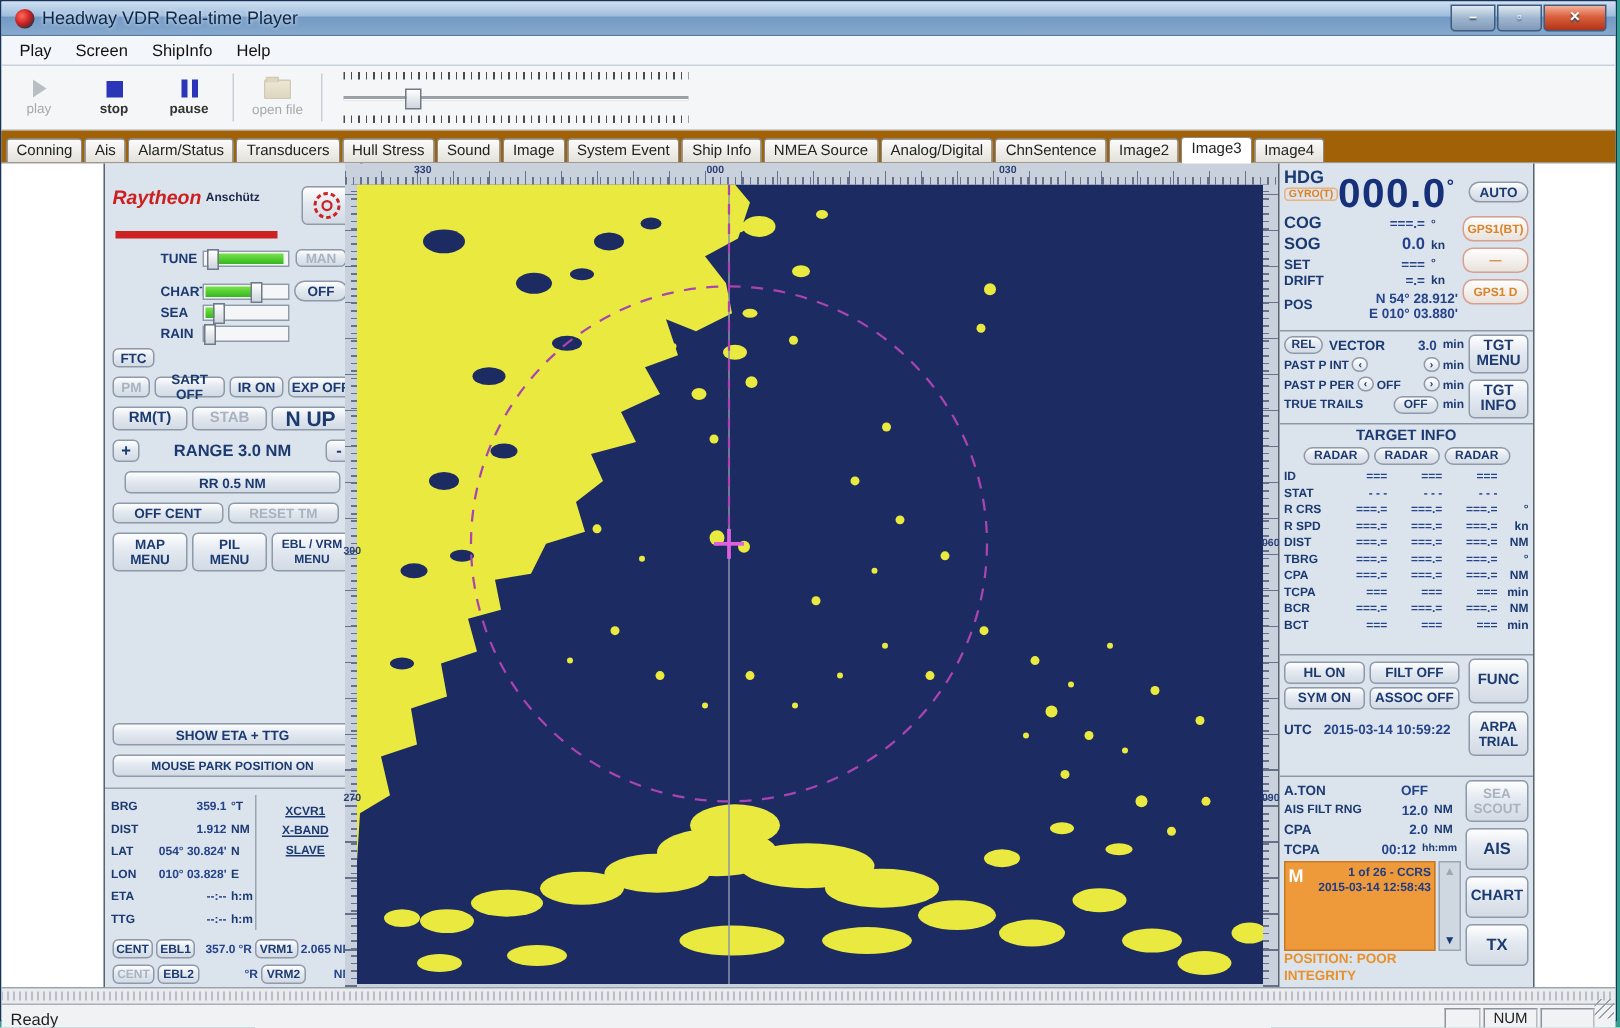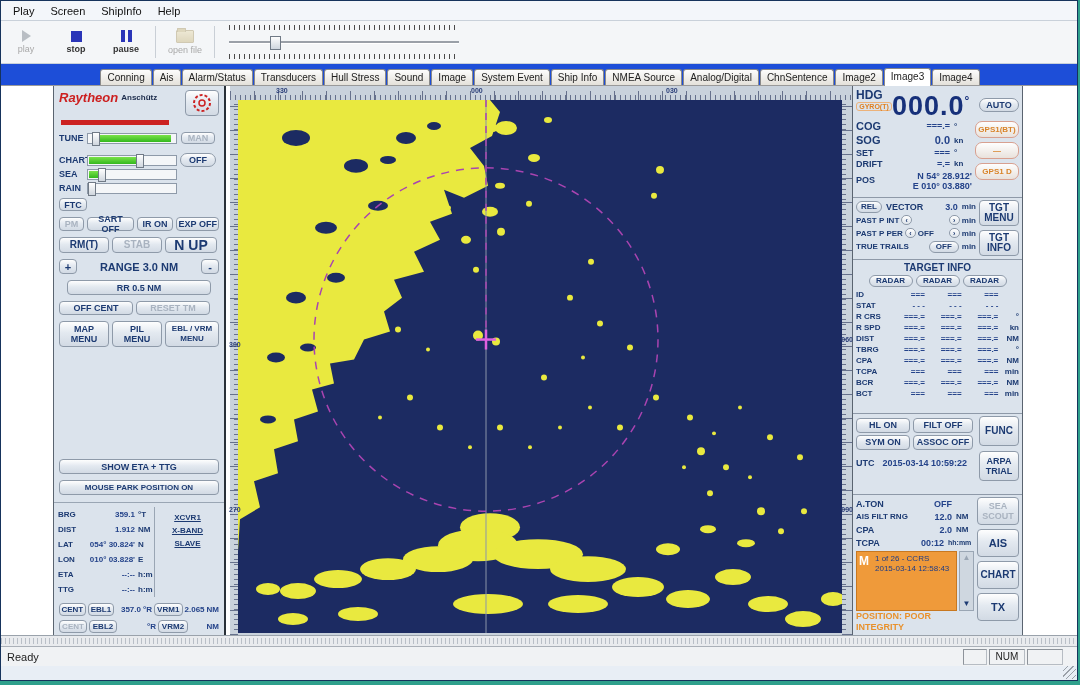--- a/index.html
+++ b/index.html
@@ -26,38 +26,38 @@
   .icon-pause{display:flex;gap:3px;}
   .icon-pause i{width:4px;height:12px;background:#2a35b8;}
   .icon-folder{width:16px;height:11px;background:linear-gradient(#e8ddb8,#cdbe8e);border:1px solid #b4a67c;border-radius:1px;position:relative;opacity:.55;}
   .icon-folder:before{content:"";position:absolute;top:-3px;left:0;width:7px;height:3px;background:#cdbe8e;border:1px solid #b4a67c;border-bottom:none;border-radius:1px 1px 0 0;}
   .scrubber{margin-left:10px;width:230px;height:34px;display:flex;flex-direction:column;justify-content:space-between;}
   .tickrow{height:5px;background:repeating-linear-gradient(90deg,#4a4a4a 0 1px,transparent 1px 5px);}
   .scrubtrack{height:12px;position:relative;}
   .scrubtrack .line{position:absolute;left:0;right:0;top:5px;height:2px;background:#9aa0a8;border-bottom:1px solid #fff;}
   .scrubthumb{position:absolute;left:18%;top:0;width:9px;height:12px;background:linear-gradient(#fdfdfd,#cfd6de);border:1px solid #707a86;}
   
-  .tabstrip{height:21px;background:#1d4ed8;display:flex;align-items:flex-end;padding-left:3px;border-bottom:1px solid #9a9a9a;justify-content:center;}
+  .tabstrip{height:21px;background:#a16207;display:flex;align-items:flex-end;padding-left:3px;border-bottom:1px solid #9a9a9a;}
   .tab{font-size:10px;color:#222;padding:2px 6px 2px;border:1px solid #898989;border-bottom:none;border-radius:3px 3px 0 0;background:linear-gradient(#fcfcfc,#e4e1da);margin-right:1px;white-space:nowrap;}
   .tab.active{background:#fff;padding-bottom:4px;position:relative;z-index:2;margin-bottom:-1px;}
   
   .content{position:relative;height:549px;background:#fff;border-bottom:1px solid #9aa2ab;}
   .lbl{color:#1c3a72;font-weight:bold;font-size:9px;}
   .val{color:#24438a;font-weight:bold;font-size:9px;}
   .btn{display:inline-flex;flex-direction:column;align-items:center;justify-content:center;background:linear-gradient(#fefefe,#e3e9f0 45%,#d2dae4);border:1px solid #8e9aa9;border-radius:4px;color:#1c3a72;font-weight:bold;font-size:9px;box-sizing:border-box;line-height:10px;text-align:center;}
   .btn.dis{color:#a9b3c0;}
   
-  .left-panel{position:absolute;left:52px;top:0;width:173px;height:549px;background:#dbe3ec;border-left:1px solid #5a6470;border-right:2px solid #2a3138;box-sizing:border-box;display:flex;flex-direction:column;padding:4px 5px 2px;}
+  .left-panel{position:absolute;left:68px;top:0;width:173px;height:549px;background:#dbe3ec;border-left:1px solid #5a6470;border-right:2px solid #2a3138;box-sizing:border-box;display:flex;flex-direction:column;padding:15px 5px 2px;}
   .logo-row{display:flex;align-items:flex-start;height:30px;}
   .brand{font-size:13px;font-weight:bold;font-style:italic;color:#cc1f1f;letter-spacing:0;}
   .brand2{font-size:8px;font-weight:bold;color:#1a2a4a;margin-left:3px;margin-top:3px;}
   .rosette{margin-left:auto;width:34px;height:26px;display:flex;align-items:center;justify-content:center;}
   .redbar{width:108px;height:5px;background:#cc2222;margin:0 0 6px 2px;}
   .slider-row{display:flex;align-items:center;height:12px;margin:1px 0;}
-  .slider-row .sl-label{width:28px;}
+  .slider-row .sl-label{width:28px;margin-left:32px;}
   .sl-track{flex:1;height:9px;background:#f4f6f8;border:1px solid #8e9aa9;position:relative;}
   .sl-fill{position:absolute;left:1px;top:1px;bottom:1px;background:linear-gradient(#7ae24a,#33b81e);}
   .sl-handle{position:absolute;top:-2px;width:6px;height:12px;background:linear-gradient(#fff,#cfd6de);border:1px solid #707a86;}
   .sl-side{width:42px;display:flex;justify-content:center;}
   .btnrow{display:flex;gap:3px;margin:3px 0;}
   .navdata{display:flex;border-top:1px solid #9aa6b4;margin:4px -5px 0;padding:4px 4px 2px;flex:0 0 auto;}
   .navcol{width:96px;}
   .navrow{display:flex;font-size:8px;height:15px;align-items:center;justify-content:center;}
   .navrow .nl{width:24px;color:#1c3a72;font-weight:bold;}
   .navrow .nv{flex:1;color:#24438a;font-weight:bold;text-align:right;padding-right:3px;}
@@ -92,37 +92,46 @@
   .r-row .rv{flex:1;text-align:right;color:#24438a;font-weight:bold;padding-right:4px;}
   .r-row .ru{width:18px;color:#1c3a72;font-weight:bold;font-size:8px;}
   .tgttable{width:100%;border-collapse:collapse;}
   .tgttable td{font-size:8px;height:11px;padding:0;color:#24438a;font-weight:bold;}
   .tgttable td.tl{color:#1c3a72;width:28px;}
   .tgttable td.tv{text-align:right;width:32px;}
   .tgttable td.tu{text-align:right;width:18px;color:#1c3a72;}
   .smallarrow{width:11px;height:10px;border:1px solid #8e9aa9;border-radius:5px;background:linear-gradient(#fff,#dde3ea);font-size:7px;line-height:9px;text-align:center;color:#1c3a72;font-weight:bold;display:inline-block;box-sizing:border-box;}
   .alertbox{background:#ef9a3a;border:1px solid #c87820;display:flex;padding:2px;color:#1e3c86;}
   .alerticon{width:16px;color:#fff;font-weight:bold;font-size:12px;}
-  .alertlines{flex:1;text-align:left;font-size:8px;font-weight:normal;line-height:10px;}
+  .alertlines{flex:1;text-align:right;font-size:8px;font-weight:bold;line-height:10px;}
   .warntxt{color:#e8912c;font-weight:bold;font-size:9px;line-height:11px;}
   .vscroll{width:13px;display:flex;flex-direction:column;justify-content:space-between;align-items:center;background:#cfd7e0;border:1px solid #9aa6b4;}
   .vscroll .sa{font-size:8px;line-height:12px;}
   
   .hscroll{height:10px;background:#e9ebee;border-bottom:1px solid #aab0b8;background-image:repeating-linear-gradient(90deg,#b9bfc7 0 1px,transparent 1px 4px);background-size:100% 6px;background-position:left center;background-repeat:no-repeat;}
   .statusbar{height:19px;background:#f0f2f4;display:flex;align-items:center;font-size:11px;color:#222;padding-left:6px;}
   .statuscells{margin-left:auto;display:flex;gap:2px;margin-right:14px;}
   .scell{width:34px;height:14px;border:1px solid #b6bcc3;border-top-color:#8d939a;border-left-color:#8d939a;background:#f0f2f4;font-size:10px;text-align:center;line-height:14px;color:#222;}
   .scell.empty{width:22px;}
   .grip{position:absolute;right:1px;bottom:1px;width:13px;height:13px;background:repeating-linear-gradient(135deg,transparent 0 3px,#9aa0a8 3px 4px);}
 </style>
 </head>
 <body>
 
 <div class="window">
 
+  <div class="titlebar">
+    <div class="appicon"></div>
+    <div class="titletext">Headway VDR Real-time Player</div>
+    <div class="winbtns">
+      <div class="winbtn">–</div>
+      <div class="winbtn">▫</div>
+      <div class="winbtn close">✕</div>
+    </div>
+  </div>
 
   <div class="menubar">
     <div class="menu-item">Play</div>
     <div class="menu-item">Screen</div>
     <div class="menu-item">ShipInfo</div>
     <div class="menu-item">Help</div>
   </div>
 
   <div class="toolbar">
     <div class="tool disabled">

